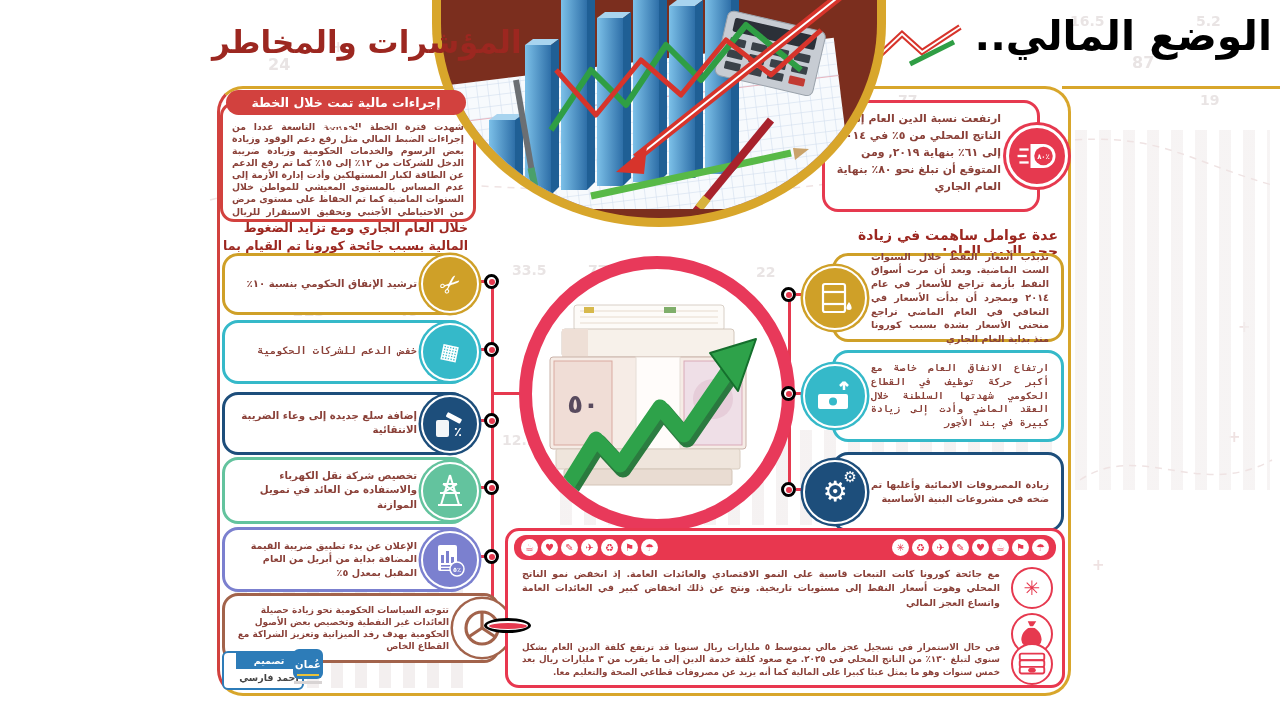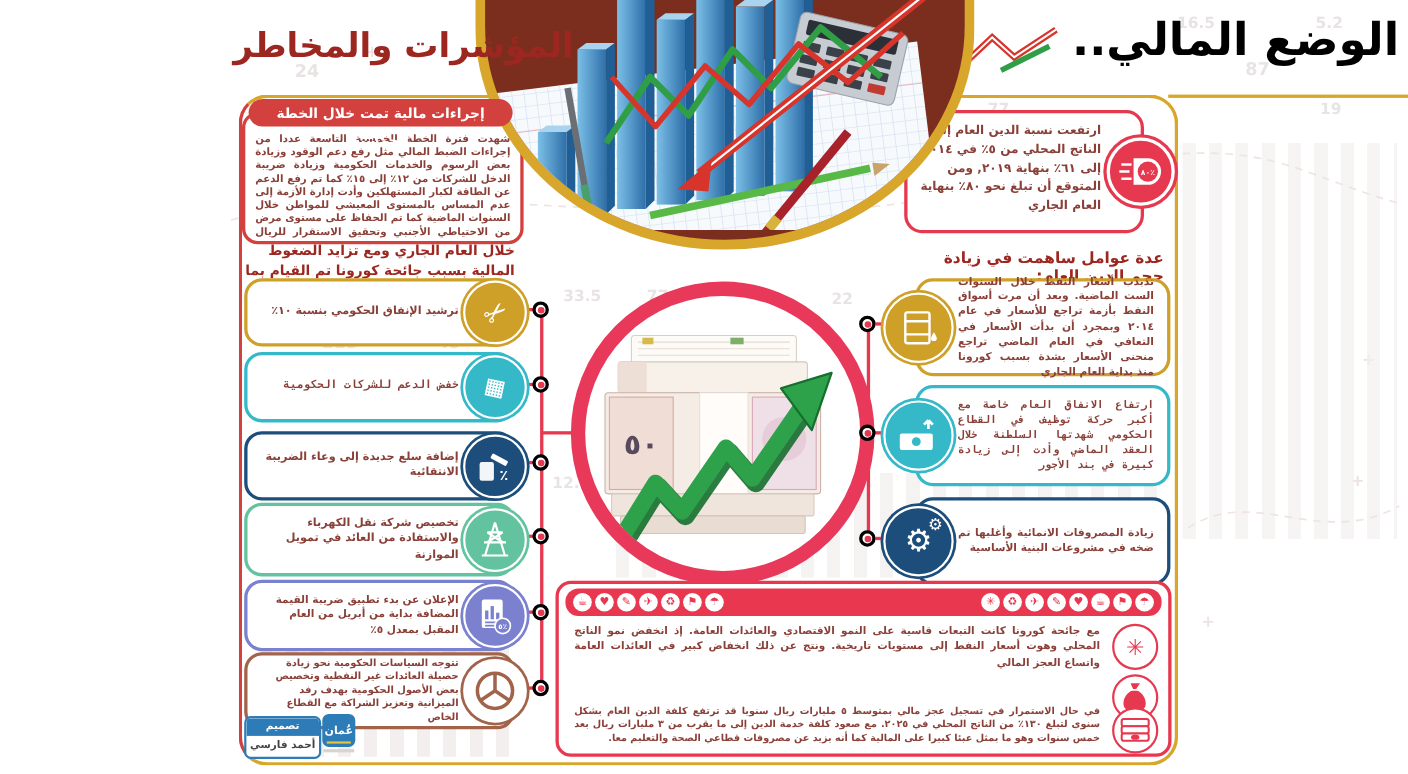--- a/index.html
+++ b/index.html
@@ -51,21 +51,21 @@
   .drtxt{position:absolute;left:10px;right:36px;top:7px;font-size:11px;color:#8a4038;direction:rtl;
          text-align:right;line-height:1.55;}
   .dricon{position:absolute;right:-31px;top:22px;width:56px;height:56px;border-radius:50%;background:#e6394f;
           border:3px solid #fff;box-shadow:0 0 0 3px #e6394f;display:flex;align-items:center;justify-content:center;}
   
   .bd-gold{border-color:#cfa028;}.bg-gold{background:#cfa028;box-shadow:0 0 0 2.5px #cfa028;}
   .bd-cyan{border-color:#35b9c9;font-family:Liberation Mono, monospace;}.bg-cyan{background:#35b9c9;box-shadow:0 0 0 2.5px #35b9c9;}
   .bd-navy{border-color:#1d4e7b;}.bg-navy{background:#1d4e7b;box-shadow:0 0 0 2.5px #1d4e7b;}
   .bd-mint{border-color:#63c39e;}.bg-mint{background:#63c39e;box-shadow:0 0 0 2.5px #63c39e;}
   .bd-peri{border-color:#7b80cf;}.bg-peri{background:#7b80cf;box-shadow:0 0 0 2.5px #7b80cf;}
-  .bd-brown{border-color:#a2634b;}.bg-brown{background:#fff;box-shadow:0 0 0 2.5px #a2634b;color:#a2634b;}
+  .bd-brown{border-color:#a2634b;padding-left:32px;}.bg-brown{background:#fff;box-shadow:0 0 0 2.5px #a2634b;color:#a2634b;}
   
   .circle{position:absolute;left:519px;top:256px;width:276px;height:276px;border-radius:50%;
           border:13px solid #e8395a;background:#fff;overflow:hidden;z-index:2;box-sizing:border-box;}
   
   .vline,.hline,.tick{position:absolute;background:#e6394f;z-index:1;}
   .vline{width:2.5px;}.hline,.tick{height:2.5px;}
   .dot{position:absolute;width:9px;height:9px;border-radius:50%;background:#fff;border:3px solid;z-index:3;}
   .dot::after{content:"";position:absolute;inset:1.5px;border-radius:50%;background:#e6394f;}
   
   .bpanel{position:absolute;left:505px;top:528px;width:560px;height:160px;border:3px solid #e8374f;
@@ -75,21 +75,21 @@
   .icogrp{display:flex;gap:3px;}
   .sico{width:17px;height:17px;border-radius:50%;background:#fff;color:#e8374f;font-size:10px;
         display:flex;align-items:center;justify-content:center;}
   .btitle{color:#fff;font-size:12.5px;white-space:nowrap;direction:rtl;}
   .brow{position:absolute;left:14px;right:62px;direction:rtl;text-align:justify;font-size:9.5px;
         color:#8a4038;line-height:1.5;}
   .bicon{position:absolute;right:9px;width:42px;height:42px;border-radius:50%;border:2.5px solid #e6394f;
          background:#fff;display:flex;align-items:center;justify-content:center;color:#e6394f;box-sizing:border-box;}
   
   .credit{position:absolute;left:222px;top:651px;width:66px;height:35px;border:2px solid #2d7cb8;border-radius:6px;
-          overflow:hidden;z-index:2;background:#fff;}
+          overflow:hidden;z-index:2;background:#fff;padding-left:12px;}
   .credit .c1{height:16px;background:#2d7cb8;color:#fff;font-size:9.5px;text-align:center;line-height:16px;}
   .credit .c2{height:14px;color:#444;font-size:9.5px;text-align:center;line-height:18px;direction:rtl;}
   .logo{position:absolute;left:293px;top:649px;width:30px;height:30px;background:#2d7cb8;border-radius:6px;
         color:#fff;font-size:10px;display:flex;align-items:center;justify-content:center;z-index:2;direction:rtl;}
   .logo::after{content:"";position:absolute;left:4px;right:4px;bottom:3px;height:2.5px;background:#e8c23a;}
   .logocap{position:absolute;left:294px;top:681px;width:28px;height:3px;background:#d8d4d4;z-index:2;}
   .glyph-rot{transform:rotate(-40deg);font-size:25px;}
 </style>
 </head>
 <body>

